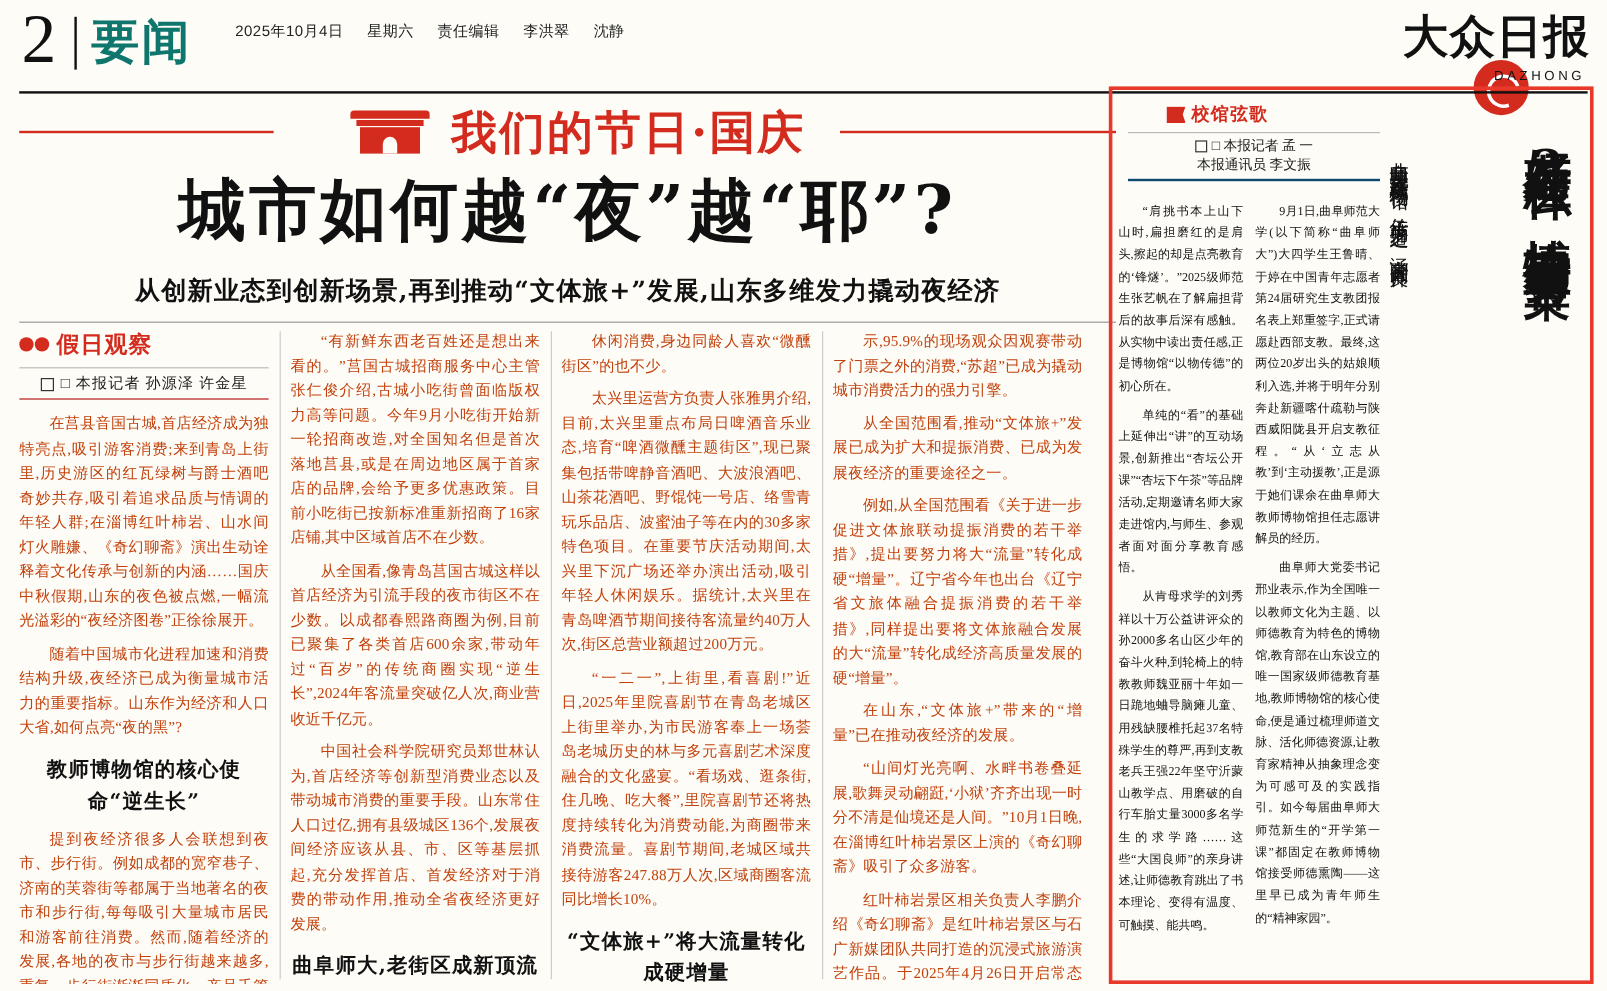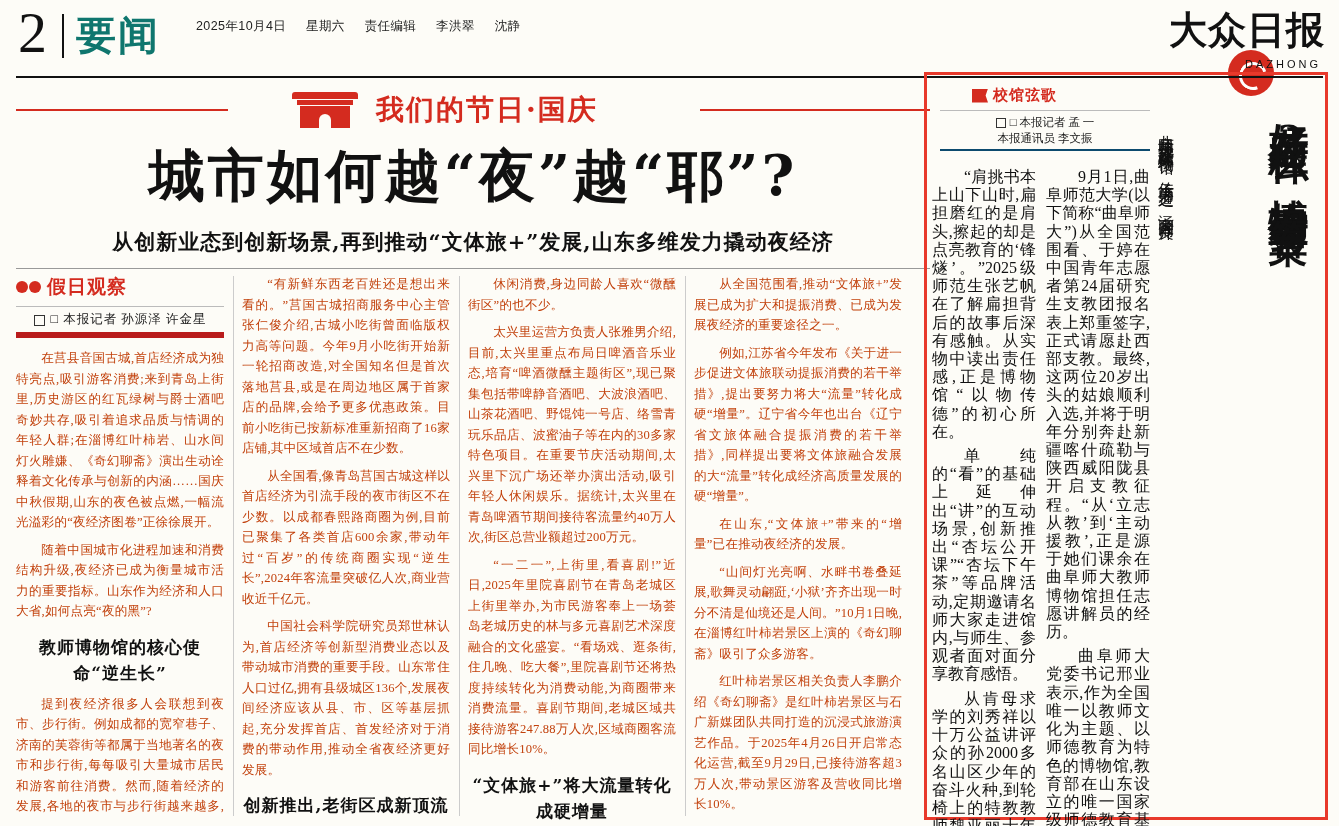--- a/index.html
+++ b/index.html
@@ -28,21 +28,21 @@
   .logo-en{position:absolute;right:18px;top:58px;font-size:11px;letter-spacing:3px;color:#111;font-family:"Liberation Sans",sans-serif;}
   .mast-rule{position:absolute;left:16px;top:76px;width:1307px;height:2px;background:#111;}
 
   
   .banner{position:absolute;left:230px;top:88px;width:470px;height:44px;}
   .gate{position:absolute;left:62px;top:2px;width:66px;height:40px;}
   .gate .roof{position:absolute;left:0;top:2px;width:66px;height:7px;background:#d42b1f;border-radius:3px 3px 0 0;}
   .gate .roof2{position:absolute;left:5px;top:10px;width:56px;height:5px;background:#d42b1f;}
   .gate .body{position:absolute;left:8px;top:16px;width:50px;height:22px;background:#d42b1f;}
   .gate .body:after{content:"";position:absolute;left:19px;top:8px;width:12px;height:14px;background:#fdfcf7;border-radius:6px 6px 0 0;}
-  .banner-text{position:absolute;left:146px;top:0px;font-size:28px;line-height:44px;font-weight:bold;color:#d42b1f;letter-spacing:2px;font-family:"DejaVu Serif",serif;}
+  .banner-text{position:absolute;left:146px;top:0px;font-size:38px;line-height:44px;font-weight:bold;color:#d42b1f;letter-spacing:2px;font-family:"DejaVu Serif",serif;}
   .rule-red-l{position:absolute;left:16px;top:109px;width:212px;height:2px;background:#d42b1f;}
   .rule-red-r{position:absolute;left:700px;top:109px;width:230px;height:2px;background:#d42b1f;}
 
   
   .headline{position:absolute;left:16px;top:140px;width:914px;text-align:center;font-size:56px;line-height:70px;font-weight:bold;letter-spacing:3px;color:#111;font-family:"DejaVu Serif",serif;}
   .subhead{position:absolute;left:16px;top:226px;width:914px;text-align:center;font-size:21px;line-height:32px;font-weight:bold;color:#111;letter-spacing:1px;font-family:"DejaVu Serif",serif;}
   .rule-thin{position:absolute;left:16px;top:268px;width:914px;height:1px;background:#999;}
 
   
   .cols{position:absolute;left:16px;top:274px;width:914px;height:546px;}
@@ -53,21 +53,21 @@
   .c4{left:678px;}
   .coldiv{position:absolute;top:2px;width:1px;height:540px;background:#ccc;}
 
   .kicker{display:flex;align-items:center;margin-bottom:6px;}
   .kicker .eyes{width:26px;height:13px;margin-right:5px;position:relative;}
   .kicker .eyes:before,.kicker .eyes:after{content:"";position:absolute;top:0;width:12px;height:12px;border-radius:50%;background:#d42b1f;}
   .kicker .eyes:before{left:0;}
   .kicker .eyes:after{left:13px;}
   .kicker .ktext{font-size:19px;font-weight:bold;color:#d42b1f;letter-spacing:1px;font-family:"DejaVu Serif",serif;}
 
-  .byline{border-top:1px solid #bbb;border-bottom:6px solid #b91c1c;padding:4px 0;margin:6px 0 10px 0;font-size:12.5px;text-align:center;letter-spacing:1px;}
+  .byline{border-top:1px solid #bbb;border-bottom:1px solid #b91c1c;padding:4px 0;margin:6px 0 10px 0;font-size:12.5px;text-align:center;letter-spacing:1px;}
   .byline .box{display:inline-block;width:9px;height:9px;border:1px solid #333;margin-right:6px;vertical-align:middle;}
 
   .p{font-size:12.6px;line-height:20.5px;text-align:justify;text-indent:2em;margin:0 0 7px 0;color:#c2410c;letter-spacing:.2px;}
   .sub-h{font-size:17px;line-height:26px;font-weight:bold;text-align:center;margin:12px 0 8px 0;color:#111;letter-spacing:1px;font-family:"DejaVu Serif",serif;}
 
   
   .redbox{position:absolute;left:924px;top:72px;width:404px;height:748px;border:3px solid #e8392b;box-sizing:border-box;}
   .right-art{position:absolute;left:932px;top:80px;width:388px;height:732px;}
 
   .vtitle{position:absolute;right:4px;top:12px;width:132px;height:700px;
@@ -75,21 +75,21 @@
     font-size:40px;line-height:54px;font-weight:bold;letter-spacing:4px;color:#111;
     font-family:"DejaVu Serif",serif;white-space:nowrap;}
   .vsub{position:absolute;right:140px;top:42px;height:680px;
     writing-mode:vertical-rl;text-orientation:upright;
     font-size:16px;line-height:28px;letter-spacing:2px;color:#111;
     font-family:"DejaVu Serif",serif;white-space:nowrap;}
 
   .rcol{position:absolute;top:12px;width:104px;height:716px;overflow:hidden;}
   .rc1{left:0;}
   .rc2{left:114px;}
-  .rp{font-size:16px;line-height:18.2px;text-align:justify;text-indent:2em;margin:0 0 6px 0;color:#111;}
+  .rp{font-size:10px;line-height:18.2px;text-align:justify;text-indent:2em;margin:0 0 6px 0;color:#111;}
 
   .school-kicker{position:absolute;left:40px;top:6px;display:flex;align-items:center;}
   .school-kicker .flag{width:16px;height:14px;background:#d42b1f;margin-right:5px;clip-path:polygon(0 0,100% 0,85% 50%,100% 100%,0 100%);}
   .school-kicker .t{font-size:15px;font-weight:bold;color:#d42b1f;letter-spacing:1px;font-family:"DejaVu Serif",serif;}
   .rbyline{position:absolute;left:8px;top:30px;width:210px;border-top:1px solid #bbb;border-bottom:2px solid #0c4a6e;padding:3px 0;font-size:11.5px;text-align:center;line-height:16px;}
   .rbyline .box{display:inline-block;width:8px;height:8px;border:1px solid #333;margin-right:4px;vertical-align:middle;}
   .rbody{position:absolute;left:0;top:76px;width:222px;height:650px;}
 </style>
 </head>
 <body>
@@ -147,35 +147,36 @@
       <p class="p">随着中国城市化进程加速和消费结构升级,夜经济已成为衡量城市活力的重要指标。山东作为经济和人口大省,如何点亮“夜的黑”?</p>
       <div class="sub-h">教师博物馆的核心使命“逆生长”</div>
       <p class="p">提到夜经济很多人会联想到夜市、步行街。例如成都的宽窄巷子、济南的芙蓉街等都属于当地著名的夜市和步行街,每每吸引大量城市居民和游客前往消费。然而,随着经济的发展,各地的夜市与步行街越来越多,重复、步行街渐渐同质化。产品千篇一律、商店重复率高成为消费者集中抱怨的问题。进而诞生出对于消费业态的思考。</p>
 
     </div>
 
     <div class="col c2">
       <p class="p">“有新鲜东西老百姓还是想出来看的。”莒国古城招商服务中心主管张仁俊介绍,古城小吃街曾面临版权力高等问题。今年9月小吃街开始新一轮招商改造,对全国知名但是首次落地莒县,或是在周边地区属于首家店的品牌,会给予更多优惠政策。目前小吃街已按新标准重新招商了16家店铺,其中区域首店不在少数。</p>
       <p class="p">从全国看,像青岛莒国古城这样以首店经济为引流手段的夜市街区不在少数。以成都春熙路商圈为例,目前已聚集了各类首店600余家,带动年过“百岁”的传统商圈实现“逆生长”,2024年客流量突破亿人次,商业营收近千亿元。</p>
       <p class="p">中国社会科学院研究员郑世林认为,首店经济等创新型消费业态以及带动城市消费的重要手段。山东常住人口过亿,拥有县级城区136个,发展夜间经济应该从县、市、区等基层抓起,充分发挥首店、首发经济对于消费的带动作用,推动全省夜经济更好发展。</p>
-      <div class="sub-h">创新推出,老街区成新顶流</div>
+      <div class="sub-h">曲阜师大,老街区成新顶流</div>
 
     </div>
 
     <div class="col c3">
       <p class="p">休闲消费,身边同龄人喜欢“微醺街区”的也不少。</p>
       <p class="p">太兴里运营方负责人张雅男介绍,目前,太兴里重点布局日啤酒音乐业态,培育“啤酒微醺主题街区”,现已聚集包括带啤静音酒吧、大波浪酒吧、山茶花酒吧、野馄饨一号店、络雪青玩乐品店、波蜜油子等在内的30多家特色项目。在重要节庆活动期间,太兴里下沉广场还举办演出活动,吸引年轻人休闲娱乐。据统计,太兴里在青岛啤酒节期间接待客流量约40万人次,街区总营业额超过200万元。</p>
       <p class="p">“一二一”,上街里,看喜剧!”近日,2025年里院喜剧节在青岛老城区上街里举办,为市民游客奉上一场荟岛老城历史的林与多元喜剧艺术深度融合的文化盛宴。“看场戏、逛条街,住几晚、吃大餐”,里院喜剧节还将热度持续转化为消费动能,为商圈带来消费流量。喜剧节期间,老城区域共接待游客247.88万人次,区域商圈客流同比增长10%。</p>
       <div class="sub-h">“文体旅+”将大流量转化成硬增量</div>
 
     </div>
 
     <div class="col c4">
+      <p class="p">示,95.9%的现场观众因观赛带动了门票之外的消费,“苏超”已成为撬动城市消费活力的强力引擎。</p>
       <p class="p">从全国范围看,推动“文体旅+”发展已成为扩大和提振消费、已成为发展夜经济的重要途径之一。</p>
-      <p class="p">例如,江苏省今年发布《关于进一步促进文体旅联动提振消费的若干举措》,提出要努力将大“流量”转化成硬“增量”。辽宁省今年也出台《辽宁省文旅体融合提振消费的若干举措》,同样提出要将文体旅融合发展的大“流量”转化成经济高质量发展的硬“增量”。</p>
+      <p class="p">例如,从全国范围看《关于进一步促进文体旅联动提振消费的若干举措》,提出要努力将大“流量”转化成硬“增量”。辽宁省今年也出台《辽宁省文旅体融合提振消费的若干举措》,同样提出要将文体旅融合发展的大“流量”转化成经济高质量发展的硬“增量”。</p>
       <p class="p">在山东,“文体旅+”带来的“增量”已在推动夜经济的发展。</p>
       <p class="p">“山间灯光亮啊、水畔书卷叠延展,歌舞灵动翩跹,‘小狱’齐齐出现一时分不清是仙境还是人间。”10月1日晚,在淄博红叶柿岩景区上演的《奇幻聊斋》吸引了众多游客。</p>
       <p class="p">红叶柿岩景区相关负责人李鹏介绍《奇幻聊斋》是红叶柿岩景区与石广新媒团队共同打造的沉浸式旅游演艺作品。于2025年4月26日开启常态化运营,截至9月29日,已接待游客超3万人次,带动景区游客及营收同比增长10%。</p>
 
     </div>
   </div>
 
   <div class="redbox"></div>
   <div class="right-art">
     <div class="vtitle">好老师什么样?博物馆里有答案</div>
@@ -185,21 +186,21 @@
       <div class="flag"></div>
       <div class="t">校馆弦歌</div>
     </div>
     <div class="rbyline">
       <span class="box"></span><span>□ 本报记者 孟 一</span><br>
       <span>本报通讯员 李文振</span>
     </div>
 
     <div class="rbody">
       <div class="rcol rc2">
-        <p class="rp">9月1日,曲阜师范大学(以下简称“曲阜师大”)从全国范围看、于婷在中国青年志愿者第24届研究生支教团报名表上郑重签字,正式请愿赴西部支教。最终,这两位20岁出头的姑娘顺利入选,并将于明年分别奔赴新疆喀什疏勒与陕西威阳陇县开启支教征程。“从‘立志从教’到‘主动援教’,正是源于她们课余在曲阜师大教师博物馆担任志愿讲解员的经历。</p>
+        <p class="rp">9月1日,曲阜师范大学(以下简称“曲阜师大”)大四学生王鲁晴、于婷在中国青年志愿者第24届研究生支教团报名表上郑重签字,正式请愿赴西部支教。最终,这两位20岁出头的姑娘顺利入选,并将于明年分别奔赴新疆喀什疏勒与陕西威阳陇县开启支教征程。“从‘立志从教’到‘主动援教’,正是源于她们课余在曲阜师大教师博物馆担任志愿讲解员的经历。</p>
         <p class="rp">曲阜师大党委书记邢业表示,作为全国唯一以教师文化为主题、以师德教育为特色的博物馆,教育部在山东设立的唯一国家级师德教育基地,教师博物馆的核心使命,便是通过梳理师道文脉、活化师德资源,让教育家精神从抽象理念变为可感可及的实践指引。如今每届曲阜师大师范新生的“开学第一课”都固定在教师博物馆接受师德熏陶——这里早已成为青年师生的“精神家园”。</p>
 
       </div>
       <div class="rcol rc1">
         <p class="rp">“肩挑书本上山下山时,扁担磨红的是肩头,擦起的却是点亮教育的‘锋燧’。”2025级师范生张艺帆在了解扁担背后的故事后深有感触。从实物中读出责任感,正是博物馆“以物传德”的初心所在。</p>
         <p class="rp">单纯的“看”的基础上延伸出“讲”的互动场景,创新推出“杏坛公开课”“杏坛下午茶”等品牌活动,定期邀请名师大家走进馆内,与师生、参观者面对面分享教育感悟。</p>
         <p class="rp">从肯母求学的刘秀祥以十万公益讲评众的孙2000多名山区少年的奋斗火种,到轮椅上的特教教师魏亚丽十年如一日跪地蛐导脑瘫儿童、用残缺腰椎托起37名特殊学生的尊严,再到支教老兵王强22年坚守沂蒙山教学点、用磨破的自行车胎丈量3000多名学生的求学路……这些“大国良师”的亲身讲述,让师德教育跳出了书本理论、变得有温度、可触摸、能共鸣。</p>
       </div>
     </div>
   </div>

